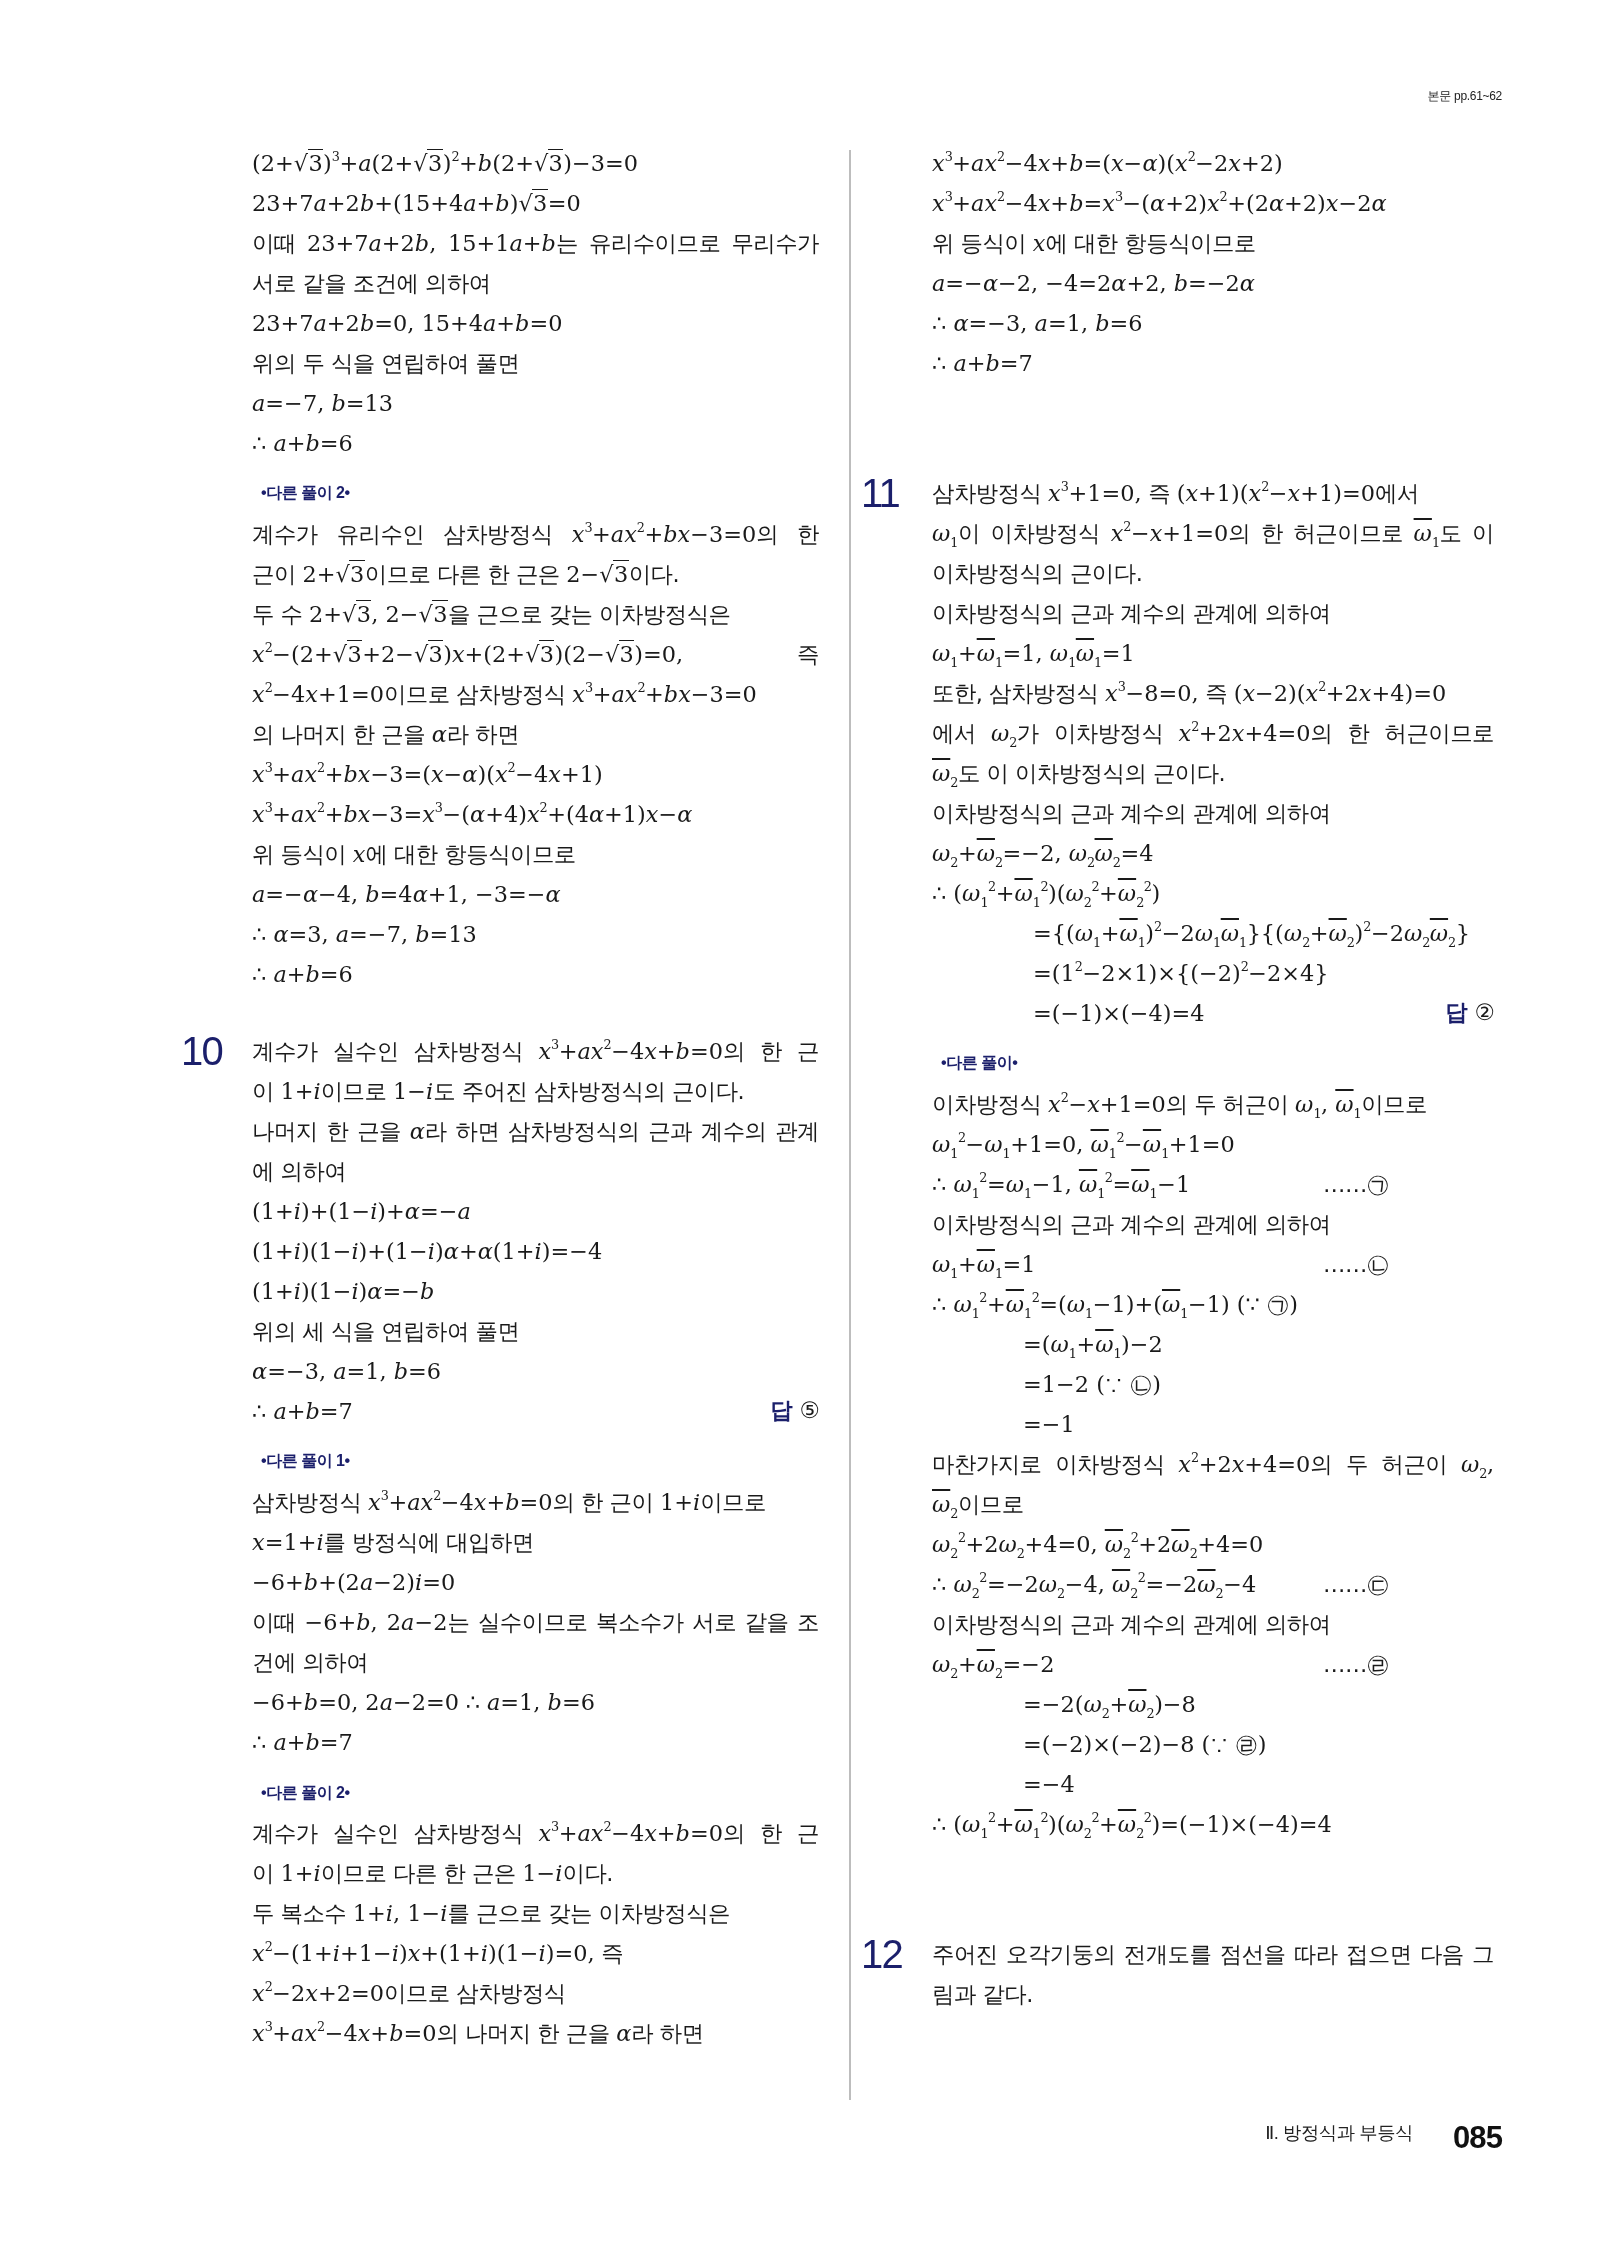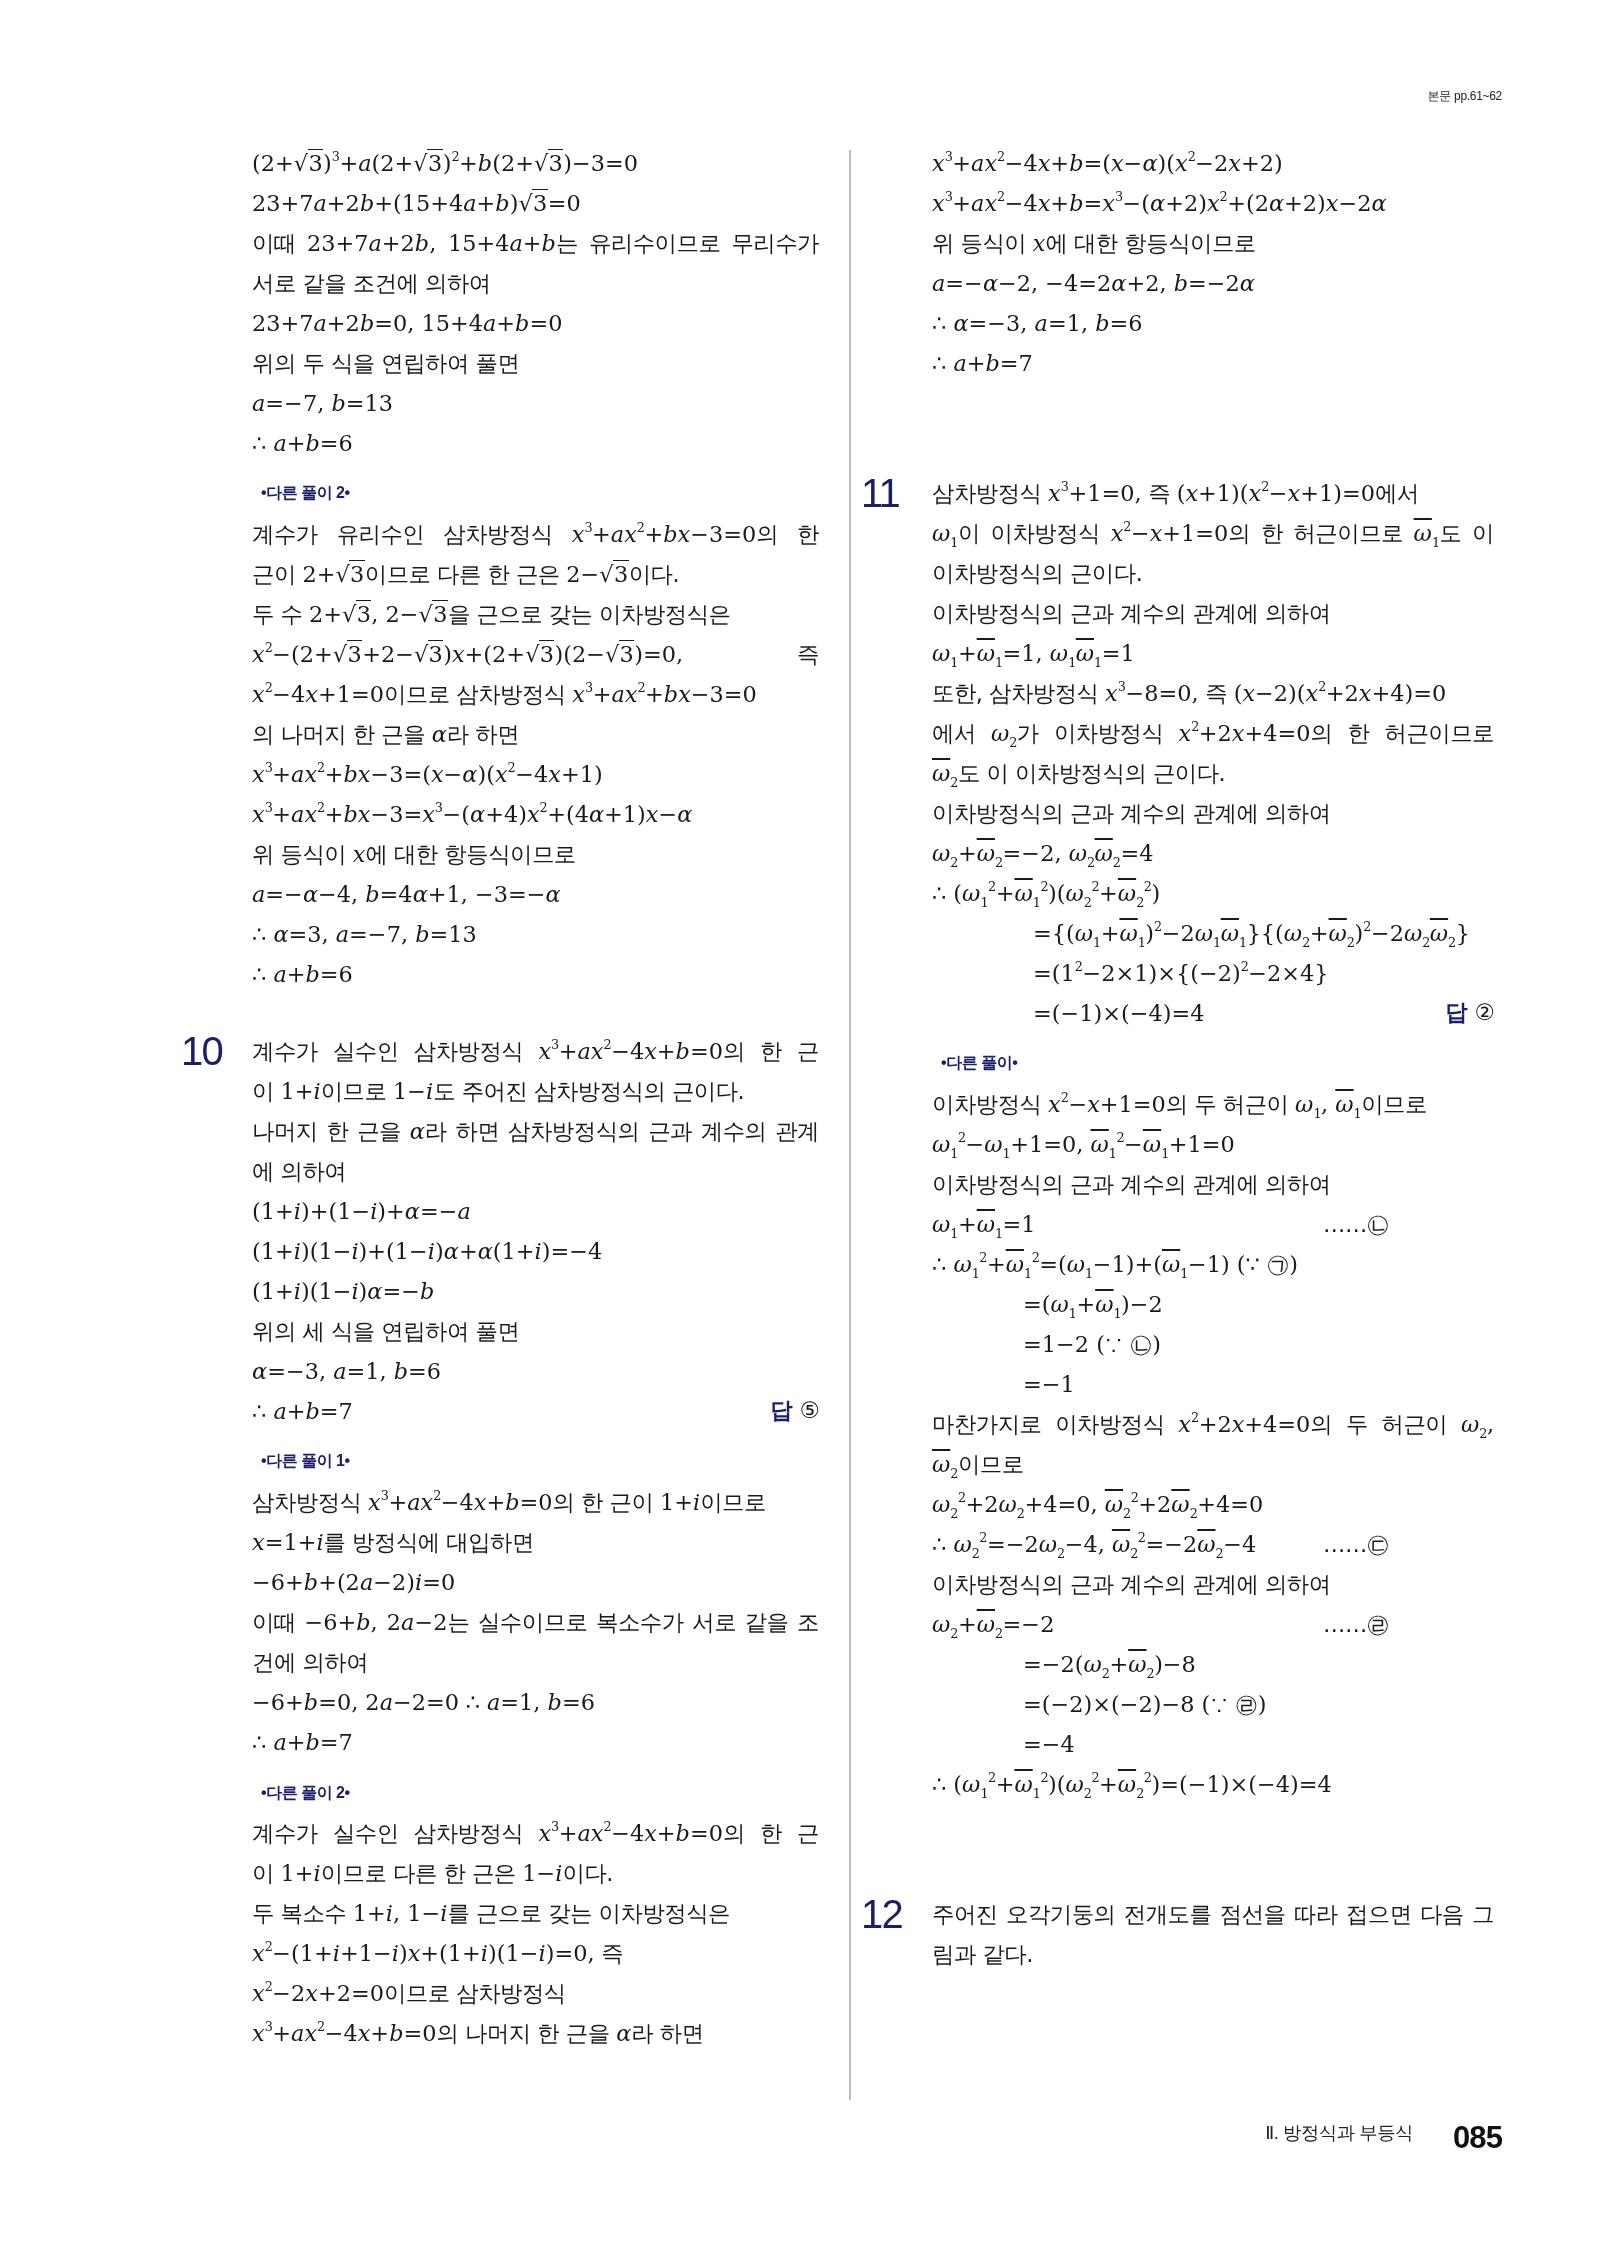--- a/index.html
+++ b/index.html
@@ -63,21 +63,21 @@
 <body>
 
 <div class="header-ref">본문 pp.61~62</div>
 
 <div class="divider"></div>
 
 <div class="col col-left">
   <div>
       <div class="line"><span><span class="m">(2+</span><span class="sqrt"><span>√</span><span class="rad">3</span></span><span class="m">)</span><sup>3</sup><span class="m">+</span><span class="v">a</span><span class="m">(2+</span><span class="sqrt"><span>√</span><span class="rad">3</span></span><span class="m">)</span><sup>2</sup><span class="m">+</span><span class="v">b</span><span class="m">(2+</span><span class="sqrt"><span>√</span><span class="rad">3</span></span><span class="m">)−3=0</span></span></div>
       <div class="line"><span><span class="m">23+7</span><span class="v">a</span><span class="m">+2</span><span class="v">b</span><span class="m">+(15+4</span><span class="v">a</span><span class="m">+</span><span class="v">b</span><span class="m">)</span><span class="sqrt"><span>√</span><span class="rad">3</span></span><span class="m">=0</span></span></div>
-      <div class="line justify"><span><span>이때 </span><span class="m">23+7</span><span class="v">a</span><span class="m">+2</span><span class="v">b</span><span class="m">, 15+4</span><span class="v">a</span><span class="m">+</span><span class="v">b</span><span>는 유리수이므로 무리수가</span></span></div>
+      <div class="line justify"><span><span>이때 </span><span class="m">23+7</span><span class="v">a</span><span class="m">+2</span><span class="v">b</span><span class="m">, 15+1</span><span class="v">a</span><span class="m">+</span><span class="v">b</span><span>는 유리수이므로 무리수가</span></span></div>
       <div class="line"><span><span>서로 같을 조건에 의하여</span></span></div>
       <div class="line"><span><span class="m">23+7</span><span class="v">a</span><span class="m">+2</span><span class="v">b</span><span class="m">=0, 15+4</span><span class="v">a</span><span class="m">+</span><span class="v">b</span><span class="m">=0</span></span></div>
       <div class="line"><span><span>위의 두 식을 연립하여 풀면</span></span></div>
       <div class="line"><span><span class="v">a</span><span class="m">=−7, </span><span class="v">b</span><span class="m">=13</span></span></div>
       <div class="line"><span><span class="m">∴ </span><span class="v">a</span><span class="m">+</span><span class="v">b</span><span class="m">=6</span></span></div>
     </div>
   <div class="alt-label">•다른 풀이 2•</div>
   <div>
       <div class="line justify"><span><span>계수가 유리수인 삼차방정식 </span><span class="v">x</span><sup>3</sup><span class="m">+</span><span class="v">ax</span><sup>2</sup><span class="m">+</span><span class="v">bx</span><span class="m">−3=0</span><span>의 한</span></span></div>
       <div class="line"><span><span>근이 </span><span class="m">2+</span><span class="sqrt"><span>√</span><span class="rad">3</span></span><span>이므로 다른 한 근은 </span><span class="m">2−</span><span class="sqrt"><span>√</span><span class="rad">3</span></span><span>이다.</span></span></div>
@@ -158,20 +158,21 @@
         <div class="line"><span><span class="v">ω</span><sub>2</sub><span class="m">+</span><span class="v ol">ω</span><sub>2</sub><span class="m">=−2, </span><span class="v">ω</span><sub>2</sub><span class="v ol">ω</span><sub>2</sub><span class="m">=4</span></span></div>
         <div class="line"><span><span class="m">∴ (</span><span class="v">ω</span><sub>1</sub><sup>2</sup><span class="m">+</span><span class="v ol">ω</span><sub>1</sub><sup>2</sup><span class="m">)(</span><span class="v">ω</span><sub>2</sub><sup>2</sup><span class="m">+</span><span class="v ol">ω</span><sub>2</sub><sup>2</sup><span class="m">)</span></span></div>
         <div class="line indent1"><span><span class="m">={(</span><span class="v">ω</span><sub>1</sub><span class="m">+</span><span class="v ol">ω</span><sub>1</sub><span class="m">)</span><sup>2</sup><span class="m">−2</span><span class="v">ω</span><sub>1</sub><span class="v ol">ω</span><sub>1</sub><span class="m">}{(</span><span class="v">ω</span><sub>2</sub><span class="m">+</span><span class="v ol">ω</span><sub>2</sub><span class="m">)</span><sup>2</sup><span class="m">−2</span><span class="v">ω</span><sub>2</sub><span class="v ol">ω</span><sub>2</sub><span class="m">}</span></span></div>
         <div class="line indent1"><span><span class="m">=(1</span><sup>2</sup><span class="m">−2×1)×{(−2)</span><sup>2</sup><span class="m">−2×4}</span></span></div>
         <div class="line indent1"><span><span class="m">=(−1)×(−4)=4</span></span><span class="answer"><span class="ans-kw">답</span><span>②</span></span></div>
       </div>
     <div class="alt-label">•다른 풀이•</div>
     <div>
         <div class="line"><span><span>이차방정식 </span><span class="v">x</span><sup>2</sup><span class="m">−</span><span class="v">x</span><span class="m">+1=0</span><span>의 두 허근이 </span><span class="v">ω</span><sub>1</sub><span class="m">, </span><span class="v ol">ω</span><sub>1</sub><span>이므로</span></span></div>
         <div class="line"><span><span class="v">ω</span><sub>1</sub><sup>2</sup><span class="m">−</span><span class="v">ω</span><sub>1</sub><span class="m">+1=0, </span><span class="v ol">ω</span><sub>1</sub><sup>2</sup><span class="m">−</span><span class="v ol">ω</span><sub>1</sub><span class="m">+1=0</span></span></div>
+        <div class="line"><span><span class="m">∴ </span><span class="v">ω</span><sub>1</sub><sup>2</sup><span class="m">=</span><span class="v">ω</span><sub>1</sub><span class="m">−1, </span><span class="v ol">ω</span><sub>1</sub><sup>2</sup><span class="m">=</span><span class="v ol">ω</span><sub>1</sub><span class="m">−1</span></span><span class="marker">……㉠</span></div>
         <div class="line"><span><span>이차방정식의 근과 계수의 관계에 의하여</span></span></div>
         <div class="line"><span><span class="v">ω</span><sub>1</sub><span class="m">+</span><span class="v ol">ω</span><sub>1</sub><span class="m">=1</span></span><span class="marker">……㉡</span></div>
         <div class="line"><span><span class="m">∴ </span><span class="v">ω</span><sub>1</sub><sup>2</sup><span class="m">+</span><span class="v ol">ω</span><sub>1</sub><sup>2</sup><span class="m">=(</span><span class="v">ω</span><sub>1</sub><span class="m">−1)+(</span><span class="v ol">ω</span><sub>1</sub><span class="m">−1) (∵ ㉠)</span></span></div>
         <div class="line indent2"><span><span class="m">=(</span><span class="v">ω</span><sub>1</sub><span class="m">+</span><span class="v ol">ω</span><sub>1</sub><span class="m">)−2</span></span></div>
         <div class="line indent2"><span><span class="m">=1−2 (∵ ㉡)</span></span></div>
         <div class="line indent2"><span><span class="m">=−1</span></span></div>
         <div class="line justify"><span><span>마찬가지로 이차방정식 </span><span class="v">x</span><sup>2</sup><span class="m">+2</span><span class="v">x</span><span class="m">+4=0</span><span>의 두 허근이 </span><span class="v">ω</span><sub>2</sub><span class="m">,</span></span></div>
         <div class="line"><span><span class="v ol">ω</span><sub>2</sub><span>이므로</span></span></div>
         <div class="line"><span><span class="v">ω</span><sub>2</sub><sup>2</sup><span class="m">+2</span><span class="v">ω</span><sub>2</sub><span class="m">+4=0, </span><span class="v ol">ω</span><sub>2</sub><sup>2</sup><span class="m">+2</span><span class="v ol">ω</span><sub>2</sub><span class="m">+4=0</span></span></div>
         <div class="line"><span><span class="m">∴ </span><span class="v">ω</span><sub>2</sub><sup>2</sup><span class="m">=−2</span><span class="v">ω</span><sub>2</sub><span class="m">−4, </span><span class="v ol">ω</span><sub>2</sub><sup>2</sup><span class="m">=−2</span><span class="v ol">ω</span><sub>2</sub><span class="m">−4</span></span><span class="marker">……㉢</span></div>

